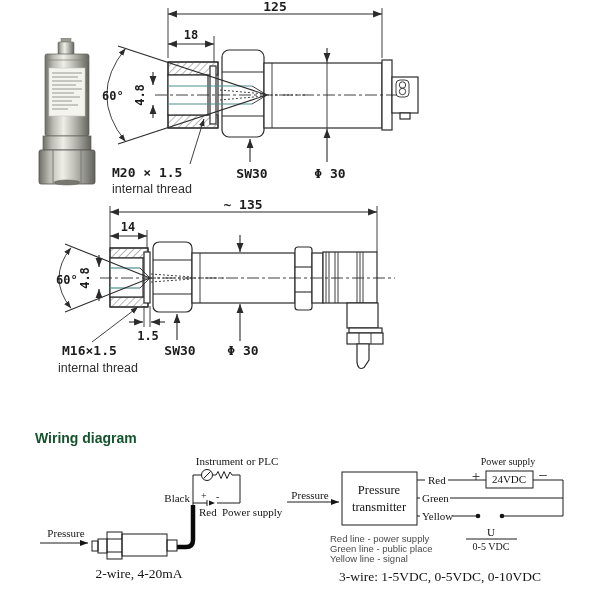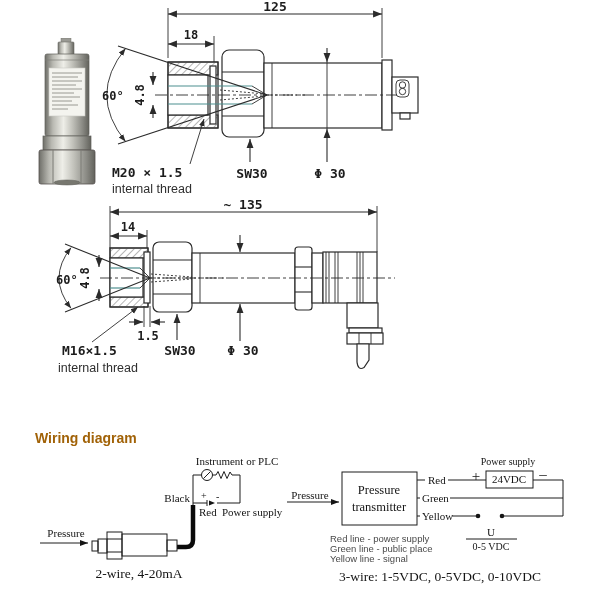--- a/index.html
+++ b/index.html
@@ -9,21 +9,21 @@
   .dim{font:bold 12px "DejaVu Sans Mono", monospace; fill:#1c1c1c;}
   .dim13{font:bold 13px "DejaVu Sans Mono", monospace; fill:#1c1c1c;}
   .sans{font:12.5px "Liberation Sans", sans-serif; fill:#2e2e2e;}
   
   .ser{font:11px "Liberation Serif", serif; fill:#141414;}
   .ser10{font:10px "Liberation Serif", serif; fill:#141414;}
   .ser12{font:12.5px "Liberation Serif", serif; fill:#141414;}
   .ser13{font:13.5px "Liberation Serif", serif; fill:#141414;}
   .ser15{font:15px "Liberation Serif", serif; fill:#141414;}
   .graynote{font:9.5px "Liberation Sans", sans-serif; fill:#4a4a4a;}
-  .wtitle{font:bold 14px "Liberation Sans", sans-serif; color:#a16207;text-align:center;}
+  .wtitle{font:bold 14px "Liberation Sans", sans-serif; color:#14532d;text-align:center;}
   
   .ln{stroke:#2b2b2b;stroke-width:1.1;fill:none;}
   .thin{stroke:#2b2b2b;stroke-width:0.9;fill:none;}
   .part{fill:#ffffff;stroke:#2b2b2b;stroke-width:1.2;}
   .cl{stroke:#2b2b2b;stroke-width:0.9;fill:none;stroke-dasharray:12 3 3 3;}
   .dot{stroke:#2b2b2b;stroke-width:0.9;fill:none;stroke-dasharray:2 2;}
   .teal{stroke:#4d8f8f;stroke-width:1.2;fill:none;}
   .wire{stroke:#1d1d1d;stroke-width:1;fill:none;}
   .thick{stroke:#0a0a0a;stroke-width:4.5;fill:none;}
 </style>

